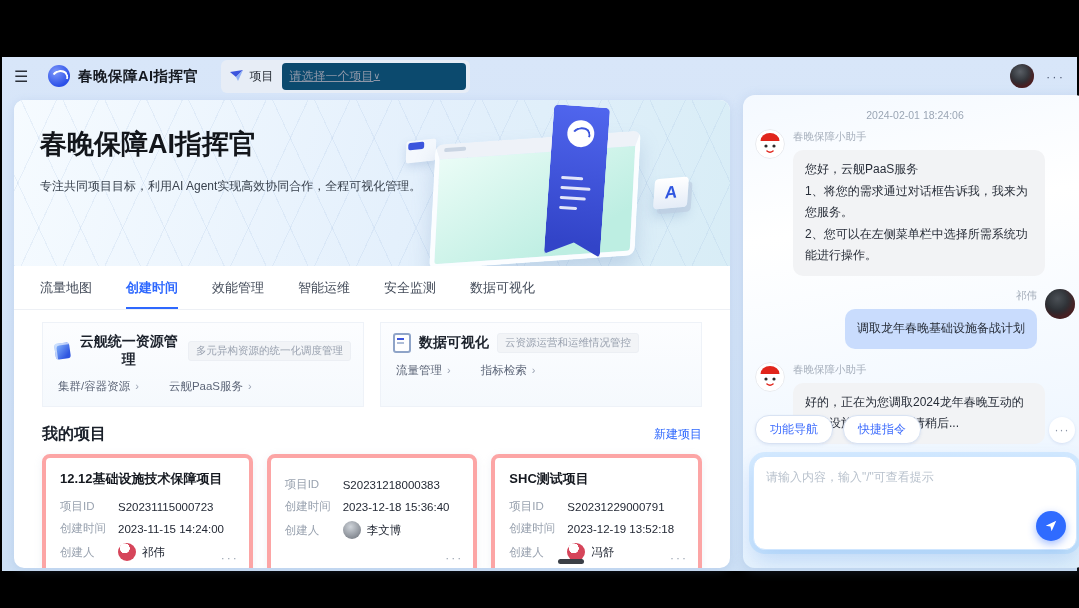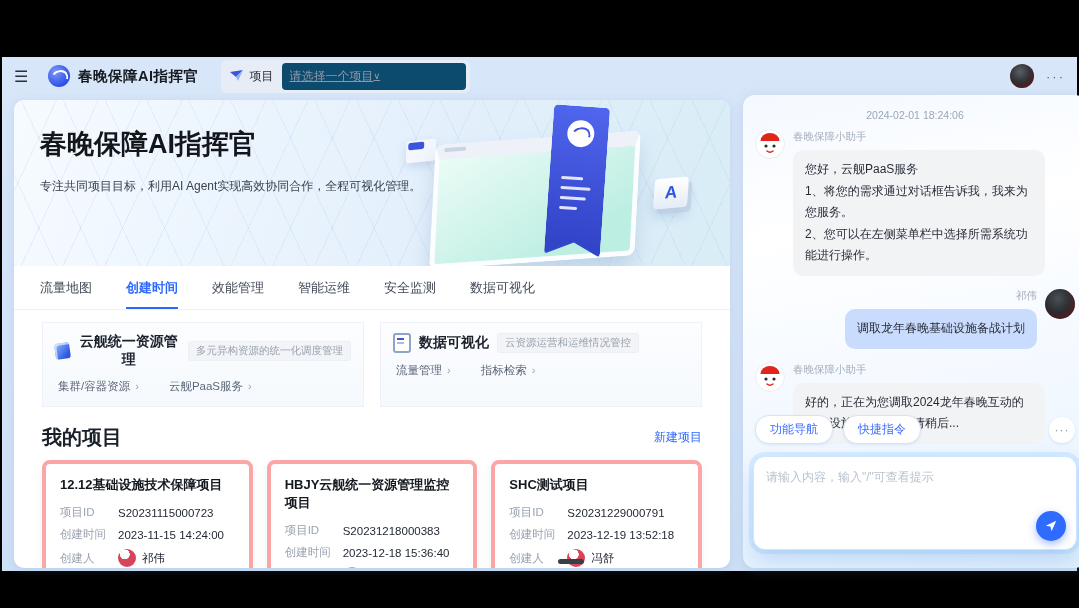--- a/index.html
+++ b/index.html
@@ -56,21 +56,21 @@
   .fc-icon1{width:16px;height:16px;border-radius:3px;background:linear-gradient(135deg,#8fc0ff 0%,#2e55e0 80%);transform:rotate(-8deg);box-shadow:inset 2px 2px 0 rgba(255,255,255,.6);}
   .fc-icon2{width:14px;height:16px;border:2px solid #8fa4c8;border-radius:3px;background:#fff;position:relative;}
   .fc-icon2::before{content:"";position:absolute;left:2px;top:3px;width:7px;height:2px;background:#3c55dd;box-shadow:0 4px 0 #aebdd8;}
   .fc-title{font-size:14px;font-weight:bold;color:#1c222c;}
   .fc-tag{font-size:10.5px;color:#99a1af;background:#f2f4f7;border:1px solid #eceff4;border-radius:3px;padding:2px 7px;white-space:nowrap;}
   .fc-links{display:flex;gap:30px;margin-top:10px;font-size:11.5px;color:#5d6678;padding-left:3px;}
   .fc-link{cursor:pointer;}
   .fc-arrow{color:#9aa3b2;margin-left:5px;font-size:11px;}
   
   .projects-head{display:flex;justify-content:space-between;align-items:center;padding:17px 28px 9px;}
-  .ph-title{font-size:20px;font-weight:bold;color:#1a202a;}
+  .ph-title{font-size:16px;font-weight:bold;color:#1a202a;}
   .ph-new{font-size:12px;color:#2e68fe;cursor:pointer;}
   .project-row{display:flex;gap:14px;padding:0 28px;}
   .project-card{width:198px;border:4px solid #fca5a5;border-radius:8px;padding:12px 14px 10px;box-shadow:0 2px 8px rgba(150,170,200,.14);position:relative;background:#fff;}
   .pc-title{font-size:13px;font-weight:bold;color:#14181f;margin-bottom:11px;}
   .pc-row{display:flex;font-size:11.5px;margin-top:7px;align-items:center;}
   .pc-label{width:58px;color:#9aa3b0;flex-shrink:0;}
   .pc-value{color:#232935;}
   .pc-creator{display:flex;align-items:center;color:#232935;}
   .pc-avatar{width:18px;height:18px;border-radius:50%;margin-right:6px;flex-shrink:0;}
   .av-red{background:radial-gradient(circle at 38% 30%,#fff 0 28%,#d6455a 30%);}
@@ -207,21 +207,20 @@
               <span class="pc-label">创建人</span>
             <span class="pc-creator">
                 <span class="pc-avatar av-red"></span>
                 <span>祁伟</span>
               </span>
           </div>
           <div class="pc-more">···</div>
         </div>
 
         <div class="project-card">
-          <div class="pc-title">HBJY云舰统一资源管理监控项目</div>
           <div class="pc-row">
               <span class="pc-label">项目ID</span>
               <span class="pc-value">S20231218000383</span>
             </div>
           <div class="pc-row">
               <span class="pc-label">创建时间</span>
               <span class="pc-value">2023-12-18 15:36:40</span>
             </div>
           <div class="pc-row">
               <span class="pc-label">创建人</span>

